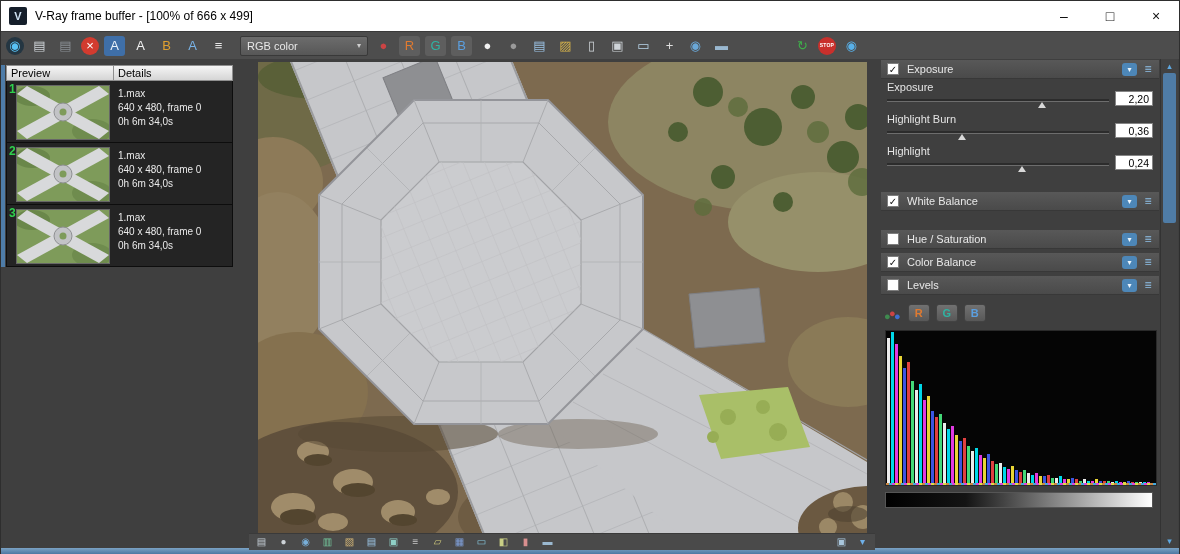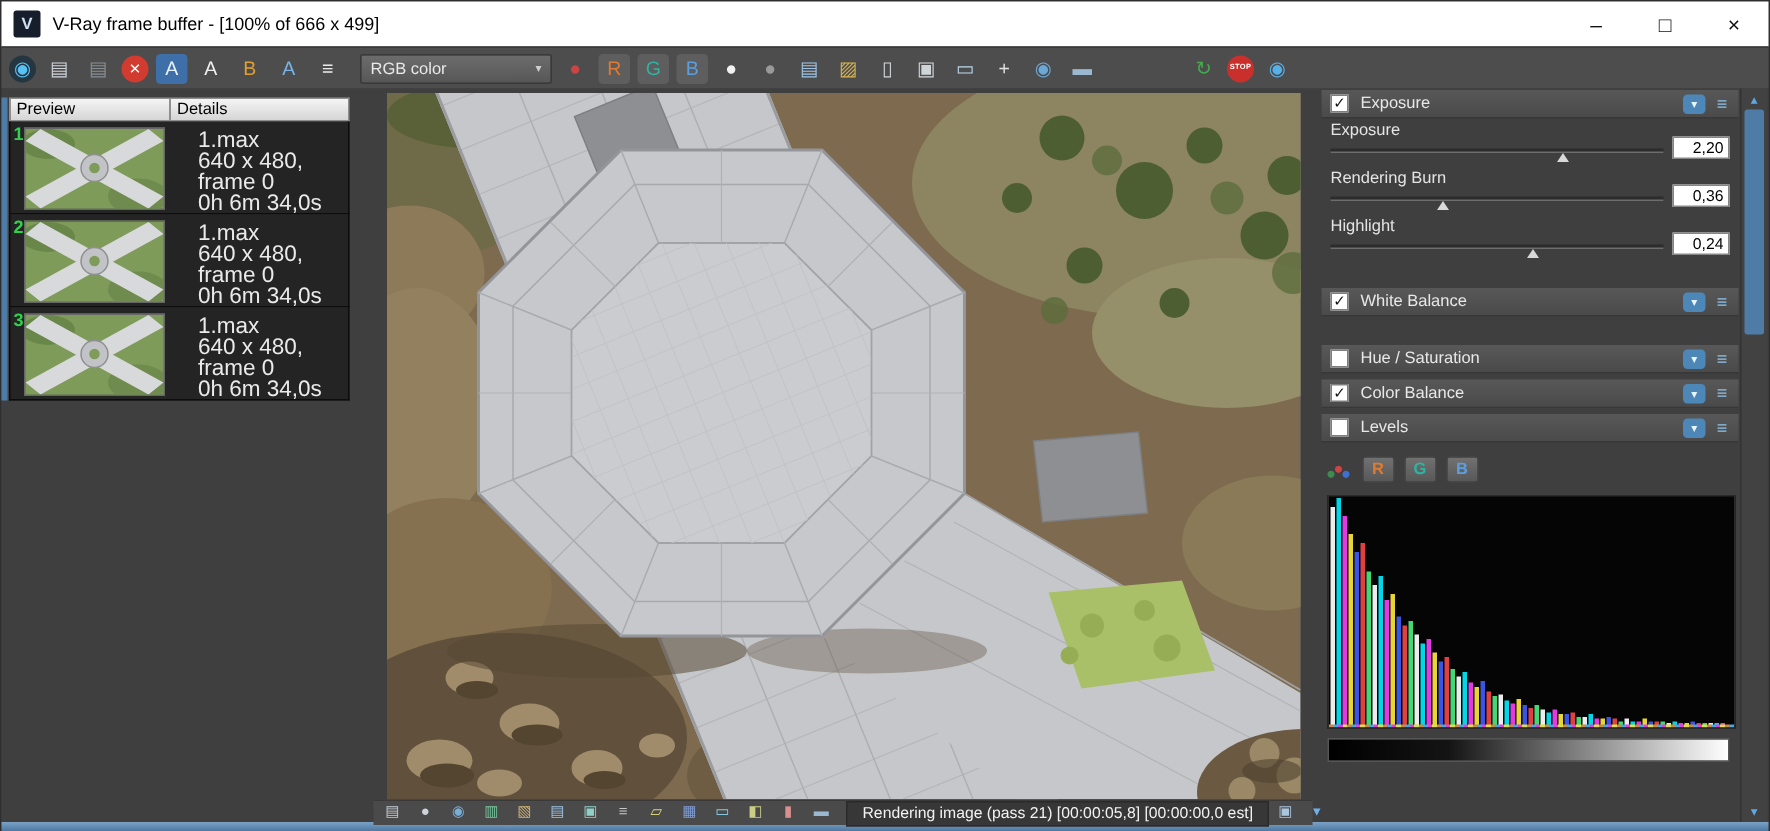--- a/index.html
+++ b/index.html
@@ -31,21 +31,21 @@
   .hist-scroll{position:absolute;left:0;top:6px;width:4px;height:202px;background:#4e7ca8;}
   .history{position:absolute;left:5px;top:6px;width:227px;}
   .hist-head{display:flex;height:16px;}
   .hist-head .cell{background:linear-gradient(#f5f5f5,#d5d5d5);border:1px solid #8f8f8f;color:#000;font-size:11px;line-height:15px;padding-left:4px;box-sizing:border-box;}
   .hist-head .c1{width:108px;}
   .hist-head .c2{width:119px;border-left:0;}
   .hist-row{position:relative;height:62px;background:#242424;border:1px solid #0d0d0d;border-top:0;box-sizing:border-box;}
   .row-num{position:absolute;left:2px;top:1px;color:#2fd14d;font-size:12px;font-weight:bold;}
   .thumb{position:absolute;left:9px;top:4px;width:92px;height:53px;border:1px solid #676767;background:#6f8c4e;}
   .thumb svg{display:block;}
-  .row-details{position:absolute;left:125px;top:6px;font-size:15px;color:#eaeaea;line-height:14px;}
+  .row-details{position:absolute;left:111px;top:6px;font-size:10px;color:#eaeaea;line-height:14px;}
 
   
   .render-view{position:absolute;left:257px;top:3px;width:609px;height:471px;background:#6f6f6f;}
   .render-view svg{display:block;}
   .render-toolbar{position:absolute;left:248px;top:474px;width:626px;height:17px;background:#4a4a4a;border-top:1px solid #3a3a3a;display:flex;align-items:center;padding:0 4px;gap:2px;box-sizing:border-box;}
   .render-toolbar.mini .tbi{width:17px;height:15px;font-size:10px;border-radius:2px;}
   .status-box{margin-left:6px;height:15px;background:#373737;border:1px solid #2b2b2b;color:#f2f2f2;font-size:10.5px;display:flex;align-items:center;padding:0 10px;white-space:nowrap;}
   .rt-right{margin-left:auto;display:flex;gap:4px;align-items:center;}
   .rt-right .tbi{width:16px;height:15px;font-size:10px;}
 
@@ -315,21 +315,20 @@
           <span class="tbi" style="color: rgb(155, 196, 228);">▤</span>
           <span class="tbi" style="color: rgb(143, 208, 198);">▣</span>
           <span class="tbi" style="color: rgb(200, 200, 200);">≡</span>
           <span class="tbi" style="color: rgb(214, 207, 126);">▱</span>
           <span class="tbi" style="color: rgb(127, 159, 217);">▦</span>
           <span class="tbi" style="color: rgb(134, 199, 222);">▭</span>
           <span class="tbi" style="color: rgb(201, 207, 132);">◧</span>
           <span class="tbi" style="color: rgb(217, 143, 143);">▮</span>
           <span class="tbi" style="color: rgb(154, 184, 208);">▬</span>
         </span>
-      <div class="status-box">Rendering image (pass 21) [00:00:05,8] [00:00:00,0 est]</div>
       <span class="rt-right">
           <span class="tbi" style="color: rgb(169, 198, 220);">▣</span>
           <span class="tbi" style="color: rgb(111, 176, 232);">▾</span>
         </span>
     </div>
 
     <div class="corrections">
 
       <div class="sec-head gap-top">
         <span class="cb checked">✓</span>
@@ -340,21 +339,21 @@
 
       <div class="sl">
         <span class="sl-label">Exposure</span>
         <div class="sl-track">
           <span class="sl-marker" style="left: 70%;"></span>
         </div>
         <input class="sl-value" readonly="" value="2,20" style="">
       </div>
 
       <div class="sl">
-        <span class="sl-label">Rendering Burn</span>
+        <span class="sl-label">Highlight Burn</span>
         <div class="sl-track">
           <span class="sl-marker" style="left: 34%;"></span>
         </div>
         <input class="sl-value" readonly="" value="0,36" style="">
       </div>
 
       <div class="sl">
         <span class="sl-label">Highlight</span>
         <div class="sl-track">
           <span class="sl-marker" style="left: 61%;"></span>

